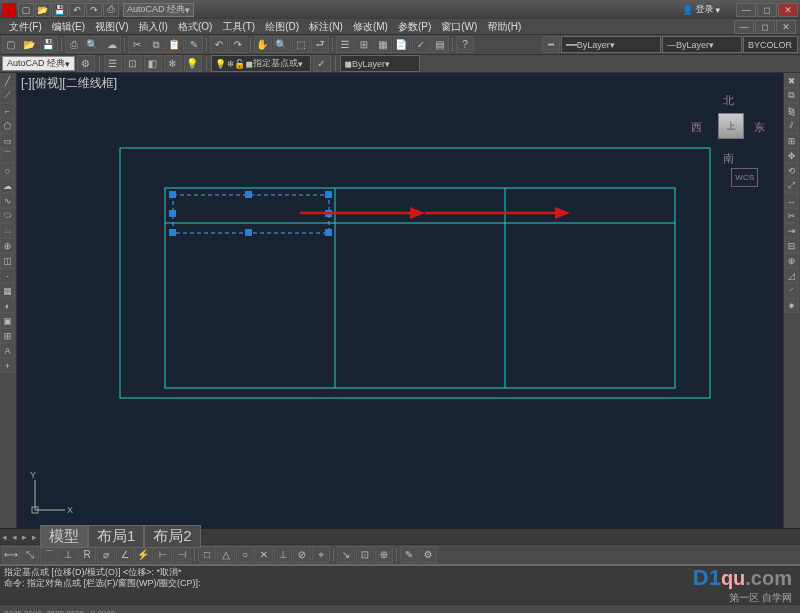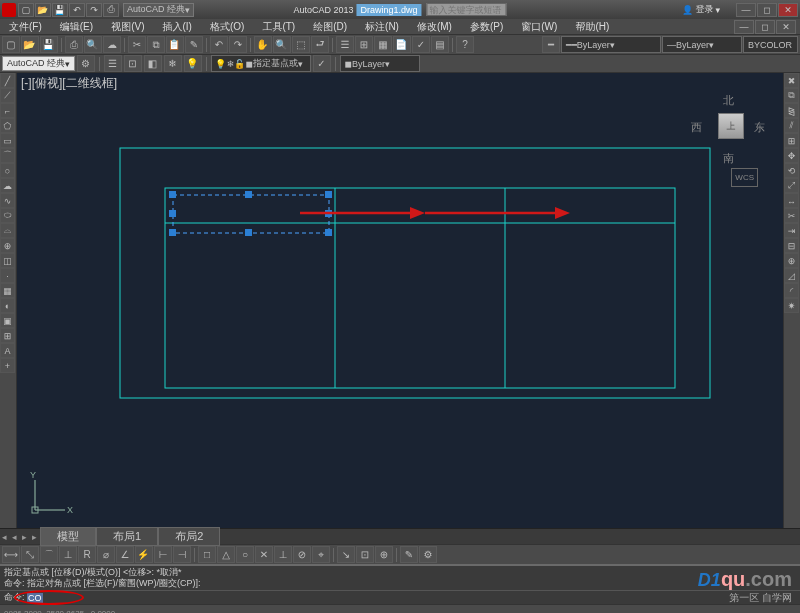--- a/index.html
+++ b/index.html
@@ -11,21 +11,21 @@
 .ws-sel{height:14px;background:#5a5a5a;border:1px solid #777;padding:0 3px;font-size:9px;display:flex;align-items:center;margin-left:4px}
 .title-center{position:absolute;left:50%;transform:translateX(-50%);display:flex;align-items:center;gap:3px;font-size:9px}
 .title-center .app{color:#ddd}
 .title-center .doc{background:#6aa8d8;color:#fff;padding:1px 4px}
 .search-box{height:13px;width:80px;background:#999;border:1px solid #666;margin-left:2px;font-size:9px;padding:0 2px;color:#333}
 .win-btns{position:absolute;right:2px;display:flex;gap:1px}
 .win-btn{width:20px;height:14px;background:#505050;border:1px solid #666;display:flex;align-items:center;justify-content:center;font-size:9px}
 .win-btn.close{background:#a03030}
 .login{position:absolute;right:80px;font-size:9px;color:#ddd;display:flex;align-items:center;gap:2px}
 
-.menubar{height:16px;background:#4a4a4a;display:flex;align-items:center;padding:0 4px;gap:8px;border-bottom:1px solid #333}
+.menubar{height:16px;background:#4a4a4a;display:flex;align-items:center;padding:0 4px;gap:0;border-bottom:1px solid #333}
 .menu-item{padding:0 5px;font-size:10px;color:#ddd;cursor:default}
 
 .toolbar-row{height:20px;background:#4a4a4a;display:flex;align-items:center;padding:0 2px;gap:1px;border-bottom:1px solid #333}
 .tb-btn{width:18px;height:17px;background:#505050;border:1px solid #5a5a5a;display:flex;align-items:center;justify-content:center;font-size:10px;color:#bbb}
 .tb-sep{width:1px;height:14px;background:#666;margin:0 2px}
 .layer-combo{height:17px;background:#333;border:1px solid #666;padding:0 4px;font-size:9px;display:flex;align-items:center;min-width:80px}
 .layer-combo.wide{min-width:100px}
 
 .workspace-bar{height:18px;background:#4a4a4a;display:flex;align-items:center;padding:0 2px;gap:2px;border-bottom:1px solid #333}
 .ws-combo{height:15px;background:#e8e8e8;border:1px solid #888;padding:0 4px;font-size:9px;color:#333;display:flex;align-items:center;min-width:70px}
@@ -39,60 +39,55 @@
 .viewcube{position:absolute;top:15px;right:20px;width:70px;height:70px}
 .vc-center{position:absolute;left:25px;top:25px;width:26px;height:26px;background:linear-gradient(#ccc,#999);border:1px solid #777;display:flex;align-items:center;justify-content:center;font-size:9px;color:#555}
 .vc-dir{position:absolute;font-size:11px;color:#888}
 .vc-n{left:30px;top:5px}.vc-s{left:30px;bottom:-8px}.vc-e{right:-2px;top:32px}.vc-w{left:-2px;top:32px}
 .wcs-badge{position:absolute;top:95px;right:25px;font-size:8px;color:#888;border:1px solid #666;padding:4px 3px}
 .ucs{position:absolute;bottom:10px;left:10px;width:50px;height:50px}
 .ucs svg{width:100%;height:100%}
 .drawing{position:absolute;top:0;left:0;width:100%;height:100%}
 
 .model-tabs{height:16px;background:#3a3a3a;display:flex;align-items:center;padding-left:40px;gap:0;border-top:1px solid #222}
-.mtab{padding:1px 16px;font-size:11px;background:#4a4a4a;border:1px solid #666;color:#ccc}
+.mtab{padding:1px 8px;font-size:15px;background:#4a4a4a;border:1px solid #666;color:#ccc}
 .mtab.active{background:#5a5a5a}
 .nav-arrows{position:absolute;left:2px;display:flex;gap:0}
 .nav-arrows span{width:10px;font-size:9px;color:#999}
 
 .tool-palette{height:20px;background:#4a4a4a;display:flex;align-items:center;padding:0 2px;gap:1px;border-top:1px solid #333}
 
 .cmd-area{height:40px;background:#3b82f6;border-top:2px solid #6a6a6a;display:flex;flex-direction:column;position:relative}
 .cmd-history{flex:1;background:#3a3a3a;padding:1px 4px;font-size:9px;color:#ccc;line-height:11px;overflow:hidden}
 .cmd-input{height:14px;background:#3a3a3a;border-top:1px solid #555;display:flex;align-items:center;padding:0 4px;font-size:9px;color:#ccc;position:relative}
 .cmd-highlight{position:absolute;left:14px;top:-1px;width:70px;height:15px;border:2px solid #d00;border-radius:50%;pointer-events:none}
 
 .statusbar{height:18px;background:#4a4a4a;display:flex;align-items:center;padding:0 4px;font-size:8px;color:#999;border-top:1px solid #333;justify-content:space-between}
 .status-left{display:flex;gap:8px}
 
 .watermark{position:absolute;bottom:8px;right:8px;font-size:20px;font-weight:bold}
-.watermark .d1{color:#2176c7;font-size:18px;font-style:italic}
+.watermark .d1{color:#2176c7;font-size:22px;}
 .watermark .qu{color:#fca5a5}
 .watermark .com{color:#888}
 .watermark .sub{font-size:10px;color:#aaa;display:block;text-align:right;font-weight:normal}
 </style>
 </head>
 <body>
 
 <div class="titlebar">
   <div class="app-logo"></div>
   <div class="qat">
     <div class="qat-btn">▢</div>
     <div class="qat-btn">📂</div>
     <div class="qat-btn">💾</div>
     <div class="qat-btn">↶</div>
     <div class="qat-btn">↷</div>
     <div class="qat-btn">⎙</div>
   </div>
   <div class="ws-sel"><span>AutoCAD 经典</span> ▾</div>
-  <div class="title-center">
-    <span class="app">AutoCAD 2013</span>
-    <span class="doc">Drawing1.dwg</span>
-    <input class="search-box" placeholder="输入关键字或短语" style="">
-  </div>
   <div class="login">👤 <span>登录</span> ▾</div>
   <div class="win-btns">
     <div class="win-btn">—</div>
     <div class="win-btn">◻</div>
     <div class="win-btn close">✕</div>
   </div>
 </div>
 
 <div class="menubar">
   <span class="menu-item">文件(F)</span>
@@ -300,25 +295,20 @@
   <div class="tb-sep"></div>
   <div class="tb-btn">✎</div>
   <div class="tb-btn">⚙</div>
 </div>
 
 <div class="cmd-area">
   <div class="cmd-history">
     <div>指定基点或 [位移(D)/模式(O)] &lt;位移&gt;:  *取消*</div>
     <div>命令: 指定对角点或 [栏选(F)/窗围(WP)/圈交(CP)]:</div>
   </div>
-  <div class="cmd-input">
-    <span>命令:</span>&nbsp;
-    <span style="background:#5570a0;color:#fff;padding:0 1px">CO</span>
-    <div class="cmd-highlight"></div>
-  </div>
 </div>
 
 <div class="statusbar">
   <div class="status-left">
     <span>0986.2099, 2580.8635 , 0.0000</span>
   </div>
 </div>
 
 <div class="watermark">
   <span class="d1">D1</span><span class="qu">qu</span><span class="com">.com</span>

